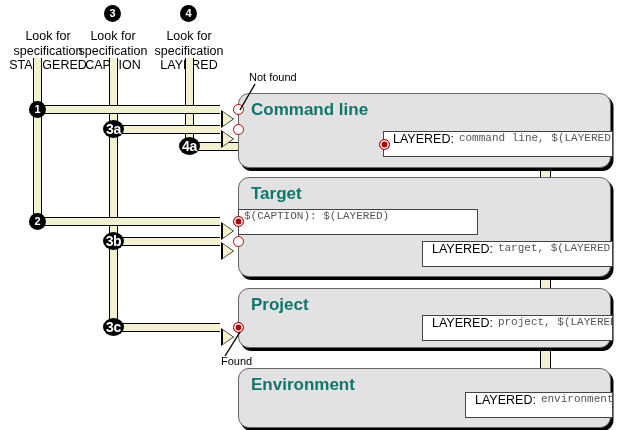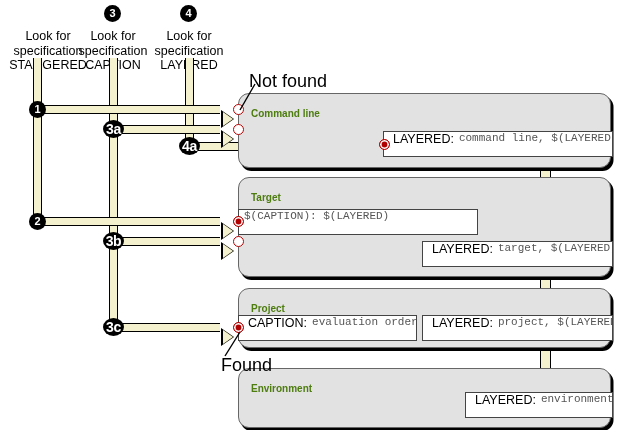--- a/index.html
+++ b/index.html
@@ -119,25 +119,24 @@
     border: 1.4px solid #666;
     border-radius: 11px;
     box-shadow: 2.5px 3px 0 #000;
     z-index: 10;
     box-sizing: border-box;
   }
   .scope-title {
     position: absolute;
     left: 12px;
     top: 6px;
-    font-size: 10px;
+    font-size: 17px;
     font-weight: bold;
-    color: #4d7c0f;
+    color: #0f766e;
     white-space: nowrap;
-    margin-top: 8px;
   }
 
   
   .spec {
     position: absolute;
     background: #ffffff;
     border: 1.3px solid #444;
     box-sizing: border-box;
     z-index: 20;
     display: flex;
@@ -170,21 +169,21 @@
     z-index: 30;
   }
   .marker.found {
     background: #b00000;
     box-shadow: inset 0 0 0 1.6px #ffffff;
   }
 
   
   .callout {
     position: absolute;
-    font-size: 18px;
+    font-size: 11px;
     color: #000;
     white-space: nowrap;
     z-index: 35;
   }
   .leader { position: absolute; z-index: 34; overflow: visible; }
 </style>
 </head>
 <body>
 
 <div id="stage">
@@ -252,24 +251,20 @@
     <span class="val">$(CAPTION): $(LAYERED)</span>
   </div>
   <div class="spec" style="left:422px; top:241px; width:191px; height:26px;">
     <span class="key">LAYERED:</span>
     <span class="val">target, $(LAYERED)</span>
   </div>
 
   <div class="scope" style="left:238px; top:288px; width:373px; height:60px;">
     <span class="scope-title">Project</span>
   </div>
-  <div class="spec" style="left:238px; top:315px; width:179px; height:26px;">
-    <span class="key">CAPTION:</span>
-    <span class="val">evaluation order</span>
-  </div>
   <div class="spec" style="left:422px; top:315px; width:191px; height:26px;">
     <span class="key">LAYERED:</span>
     <span class="val">project, $(LAYERED)</span>
   </div>
 
   <div class="scope" style="left:238px; top:368px; width:373px; height:60px;">
     <span class="scope-title">Environment</span>
   </div>
   <div class="spec" style="left:465px; top:392px; width:148px; height:26px;">
     <span class="key">LAYERED:</span>

